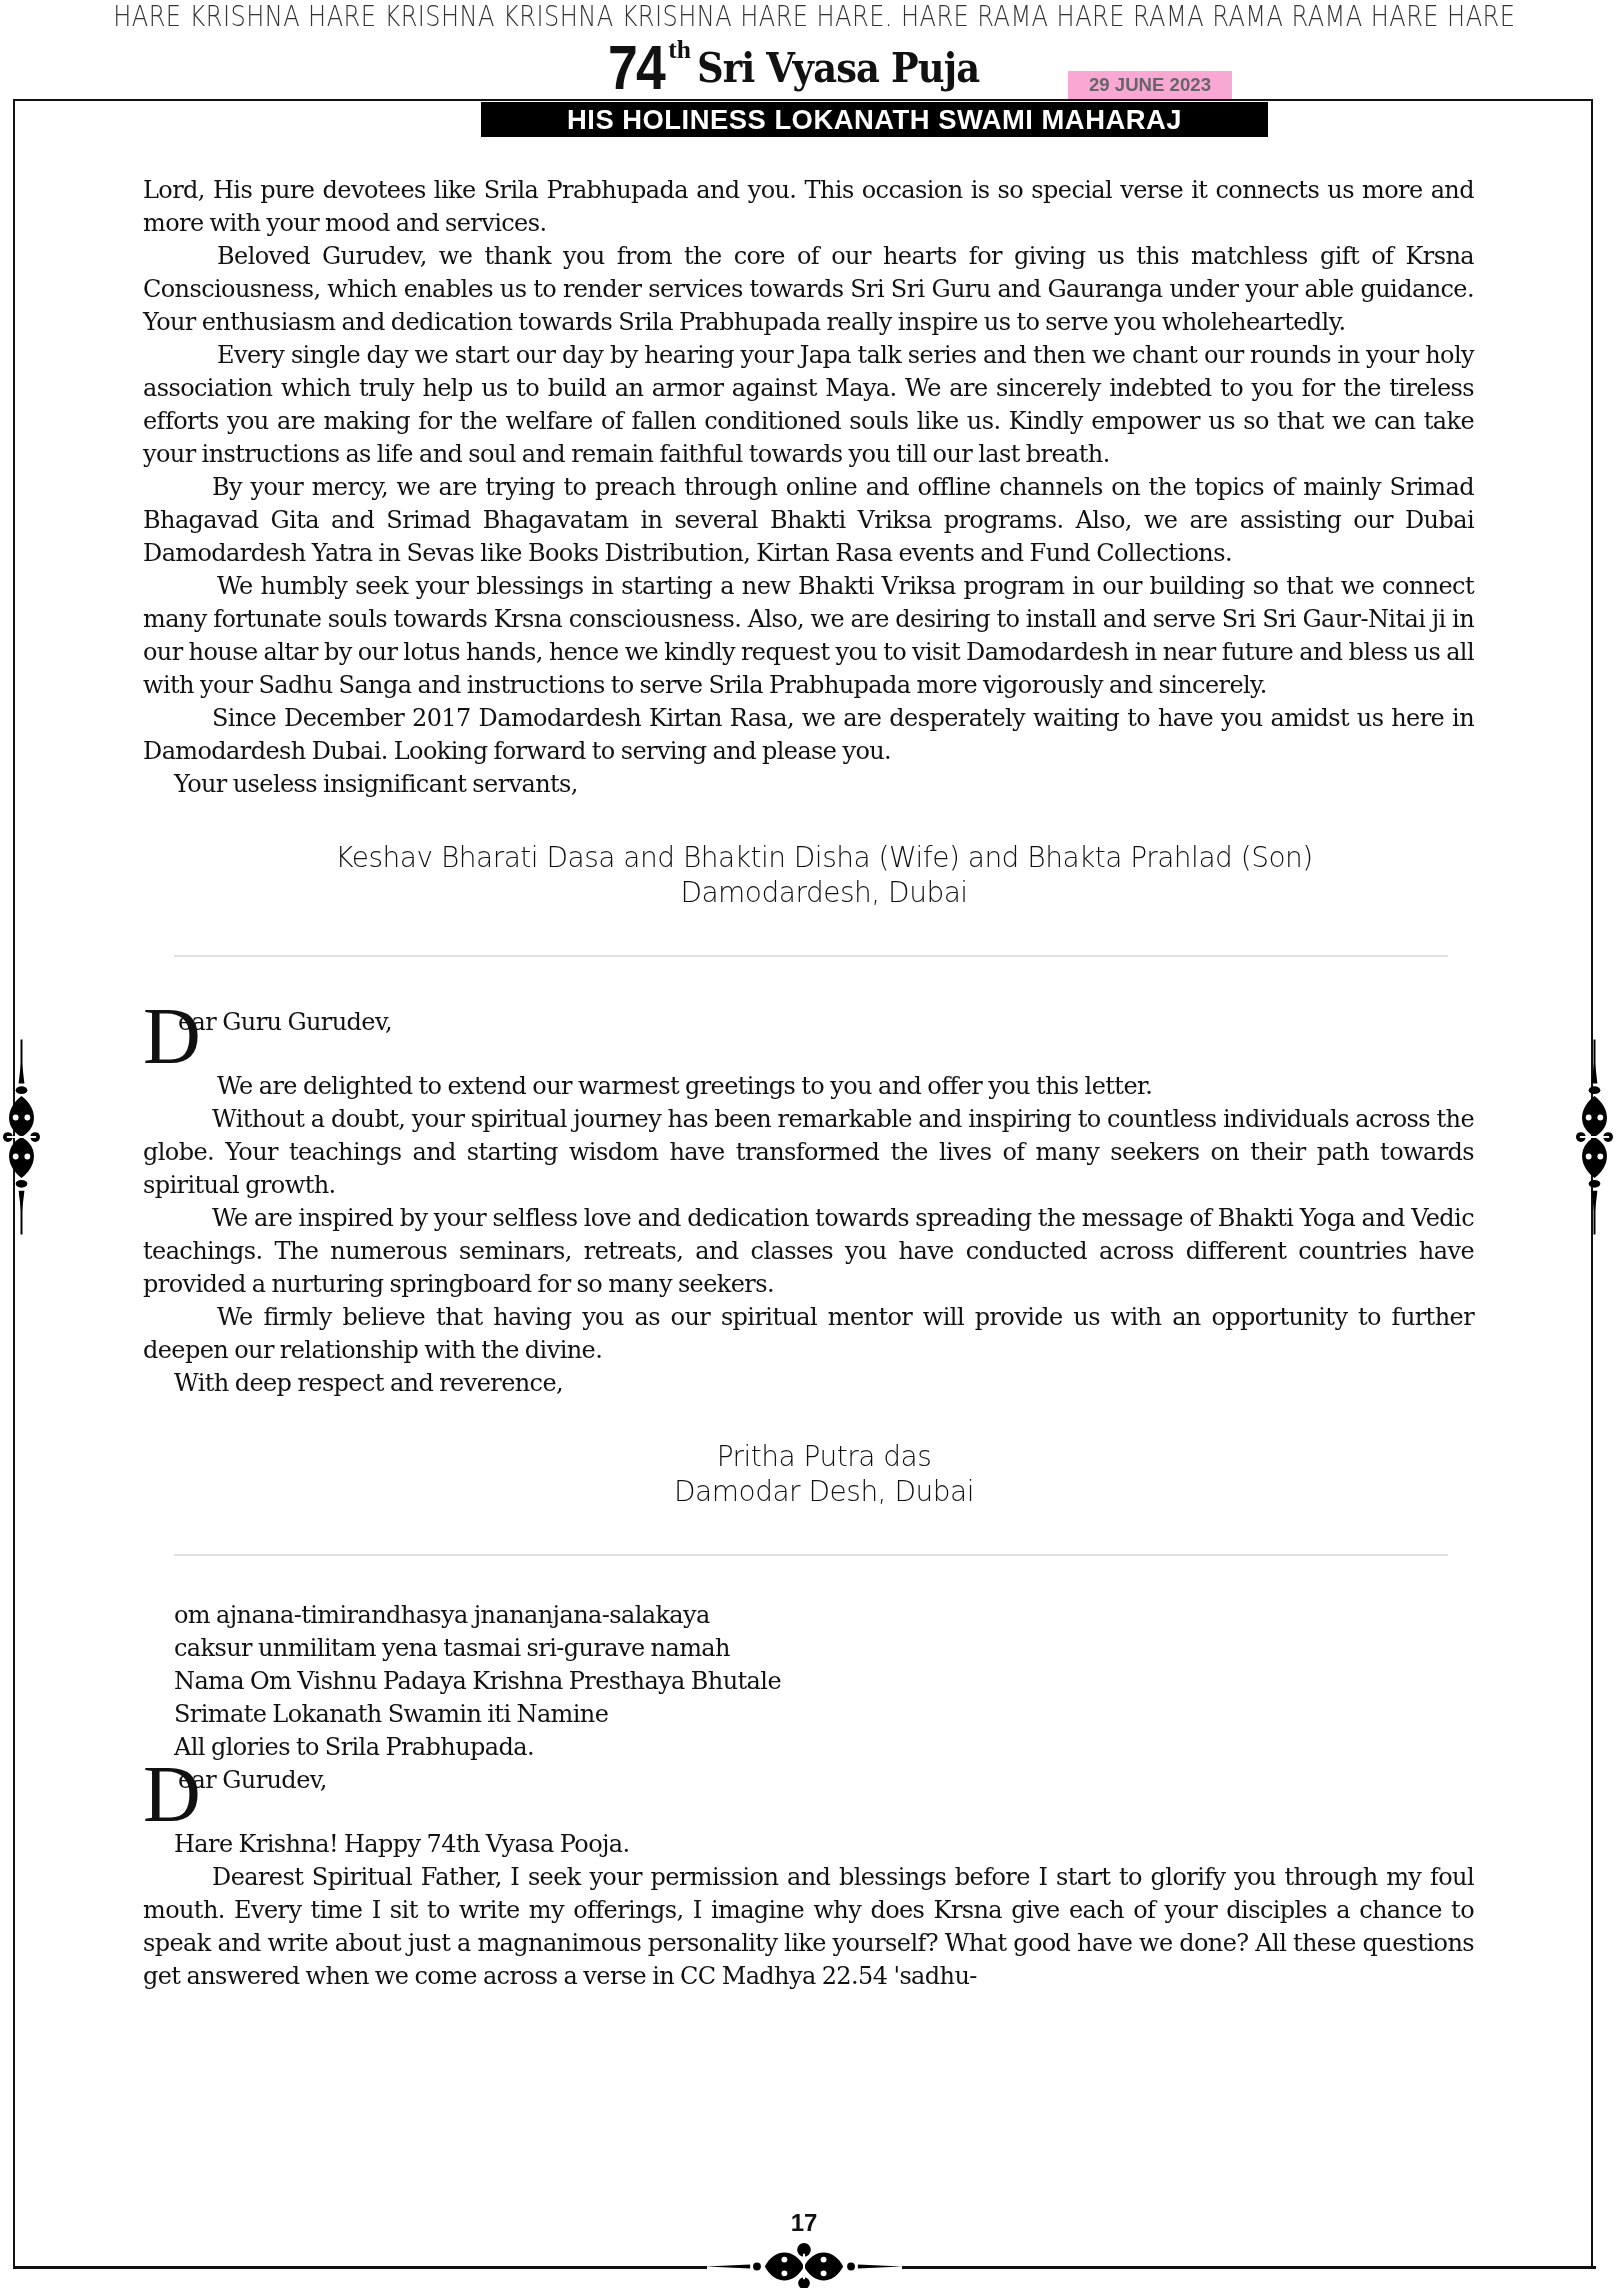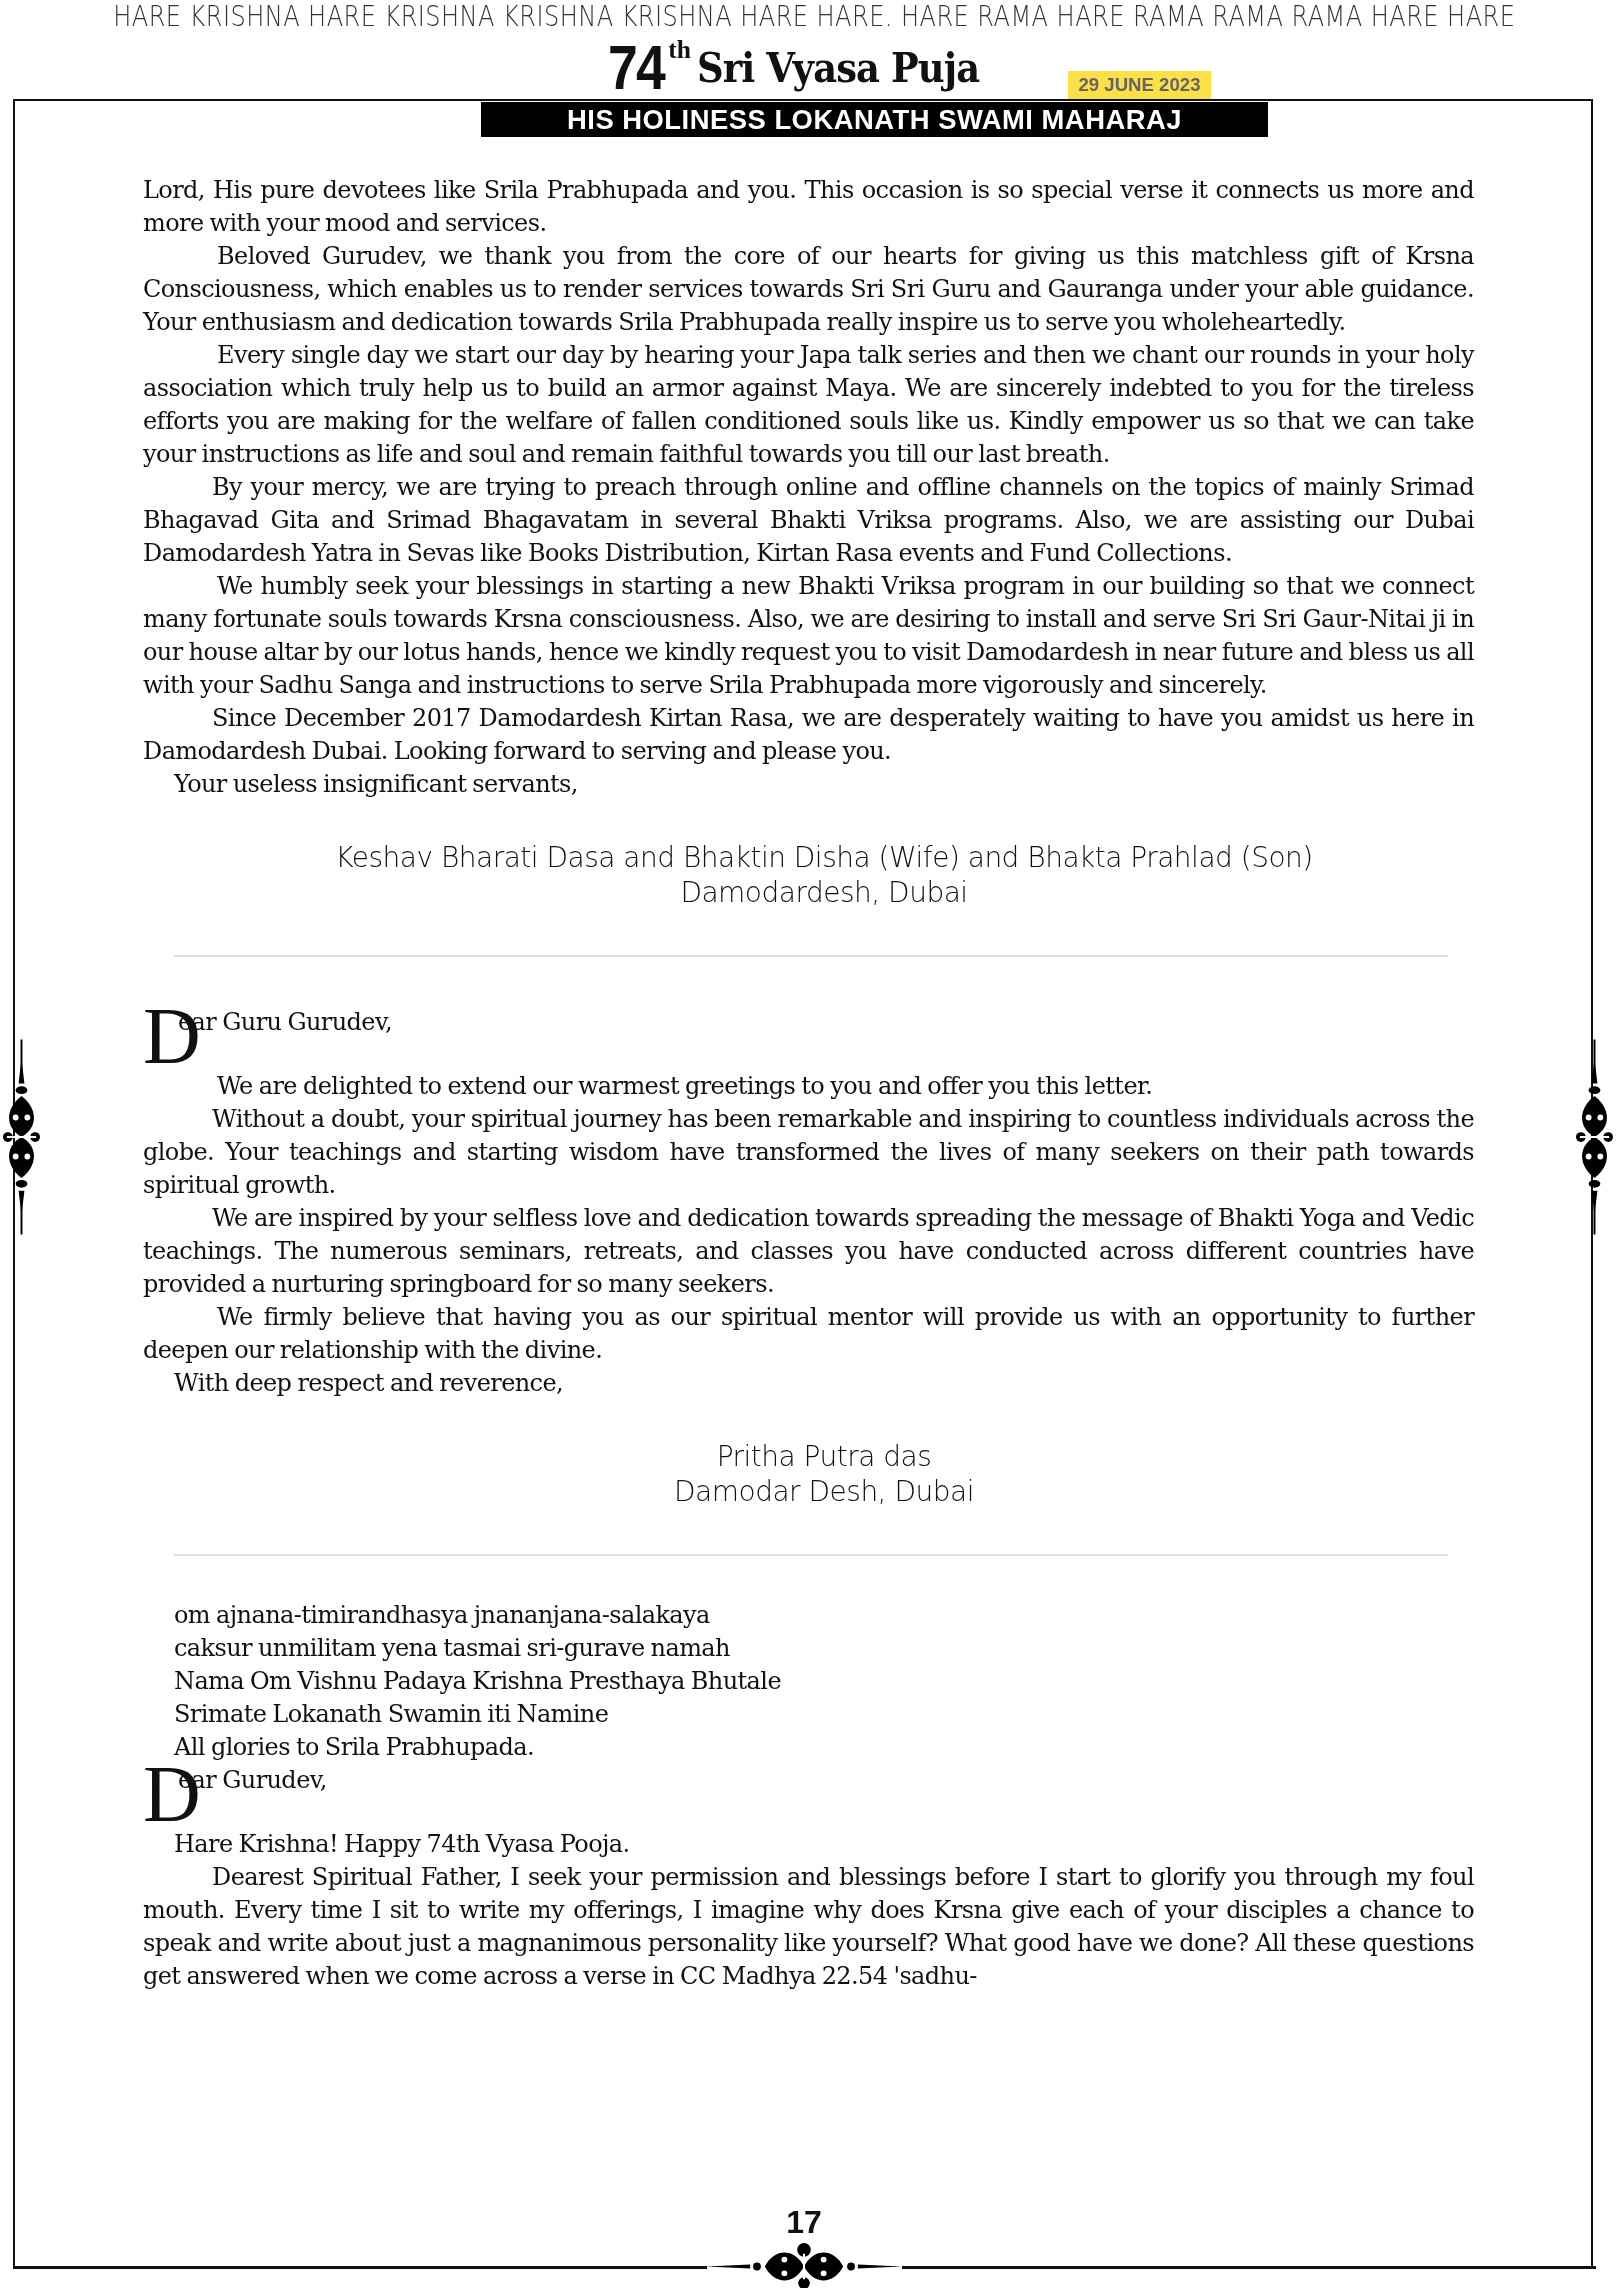--- a/index.html
+++ b/index.html
@@ -27,22 +27,22 @@
   .title-sup {
     font-family: "Liberation Serif", serif; font-weight: 700; font-size: 25.5px;
     position: relative; top: -33px; margin-left: -5.9px;
   }
   .title-text {
     font-family: "DejaVu Serif", serif; font-weight: 700; font-size: 41px;
     letter-spacing: -1px; display: inline-block; transform: scaleX(0.9); transform-origin: left bottom;
     vertical-align: bottom; line-height: 59px; margin-left: 5.9px;
   }
   .date-box {
-    position: absolute; left: 1068px; top: 71px; width: 143px; height: 28px;
-    background: #fde047; color: #666; font-family: "Liberation Sans", sans-serif;
+    position: absolute; left: 1068px; top: 71px; width: 164px; height: 28px;
+    background: #f9a8d4; color: #666; font-family: "Liberation Sans", sans-serif;
     font-weight: 700; font-size: 18.6px; line-height: 28px; text-align: center;
   }
   .name-bar {
     position: absolute; left: 464px; top: 102px; width: 787px; height: 35px; background: #000;
     color: #fff; font-family: "Liberation Sans", sans-serif; font-weight: 700; font-size: 27.4px;
     line-height: 35px; text-align: center; letter-spacing: 0.5px; margin-left: 17px;
   }
   .content {
     position: absolute; left: 143px; top: 174px; width: 1331px;
     font-family: "DejaVu Serif", serif; font-size: 24px; line-height: 33px;
@@ -62,21 +62,21 @@
     position: absolute; left: 0; top: -3.9px; font-family: "Liberation Serif", serif;
     font-size: 80px; line-height: 69px; font-weight: 400;
   }
   .verse p { padding-left: 31px; }
   .ornament-side { position: absolute; width: 39px; height: 196px; }
   .ornament-left { left: 2px; top: 1039px; }
   .ornament-right { left: 1575px; top: 1039px; }
   .ornament-bottom { position: absolute; left: 706px; top: 2240px; width: 196px; height: 49px; }
   .page-num {
     position: absolute; left: 760px; top: 2205px; width: 88px; text-align: center;
-    font-family: "Liberation Sans", sans-serif; font-weight: 900; font-size: 32px; line-height: 35px;
+    font-family: "Liberation Sans", sans-serif; font-weight: 900; font-size: 24px; line-height: 35px;
   }
 </style>
 </head>
 <body>
 
 <div class="mantra">HARE KRISHNA HARE KRISHNA KRISHNA KRISHNA HARE HARE.   HARE RAMA HARE RAMA RAMA RAMA HARE HARE</div>
 
 <div class="frame"></div>
 <div class="frame-bottom-left"></div>
 <div class="frame-bottom-right"></div>

